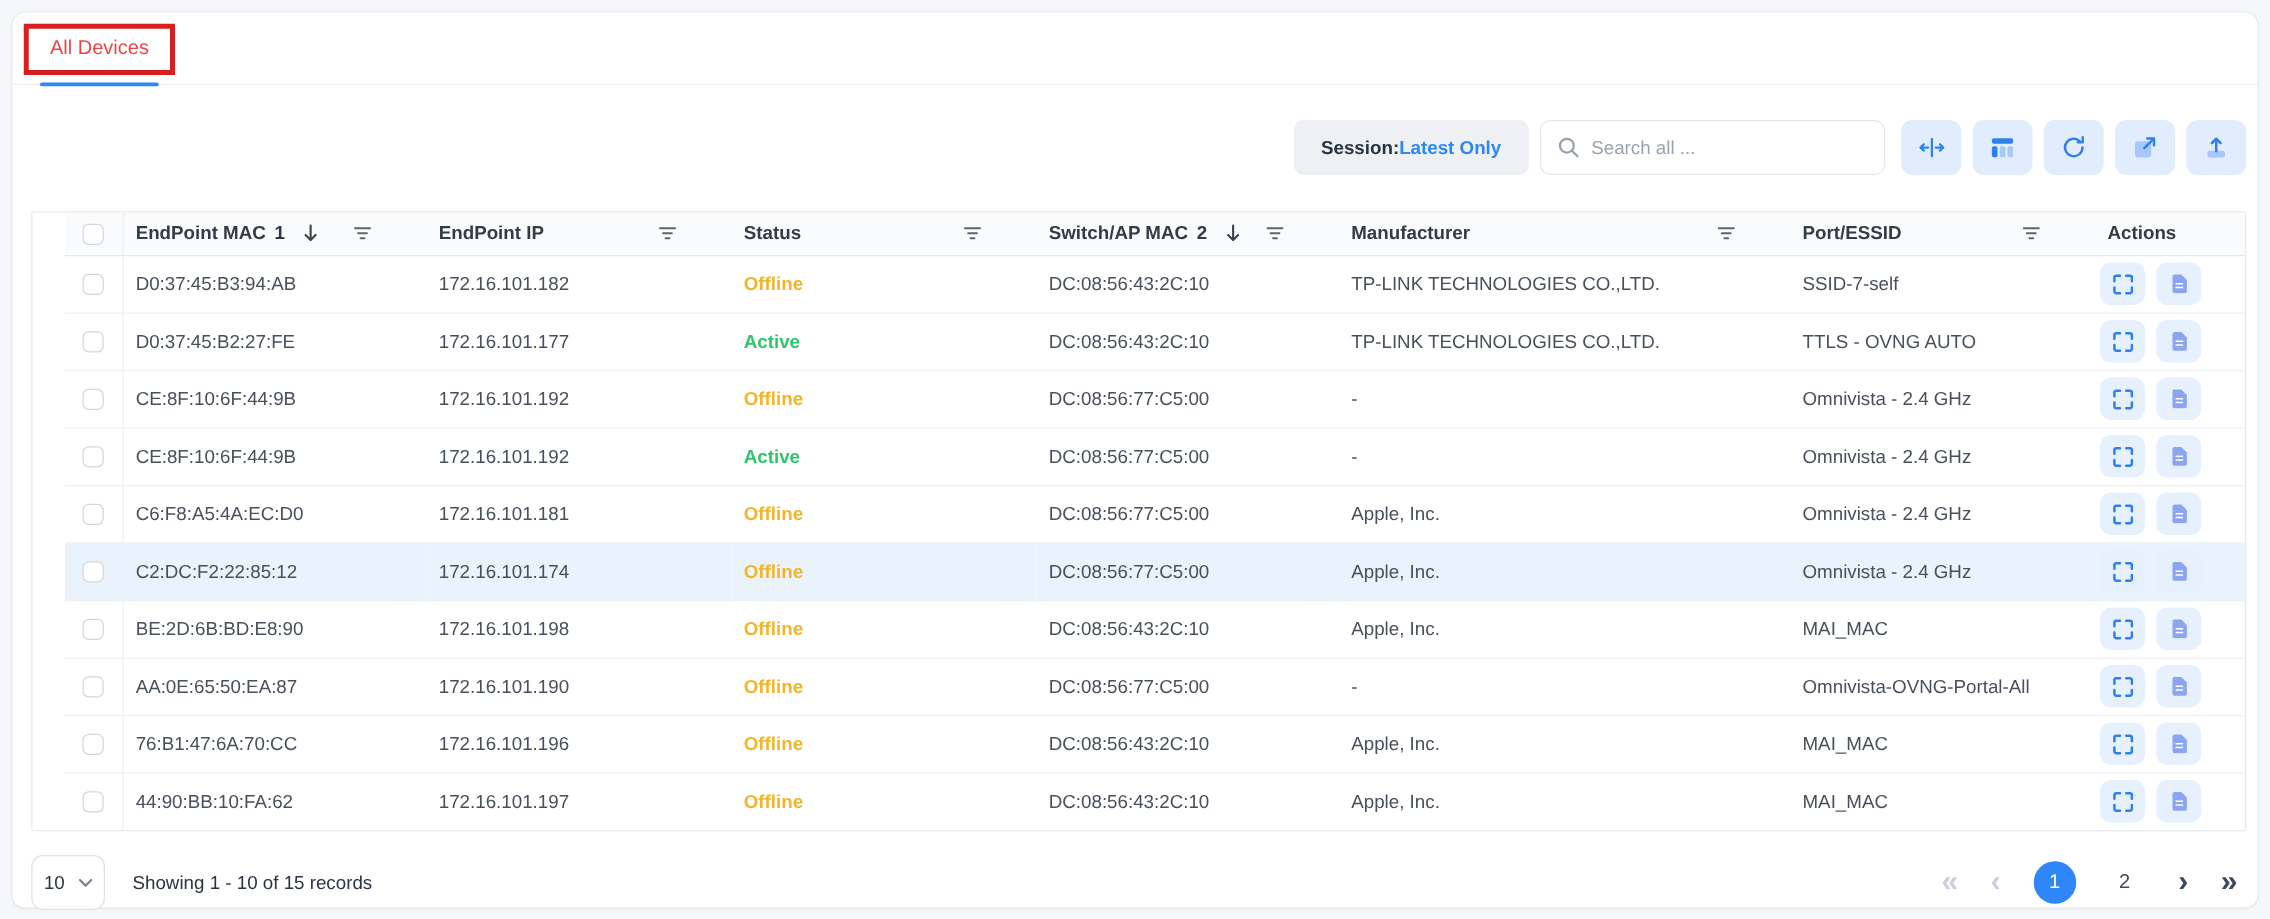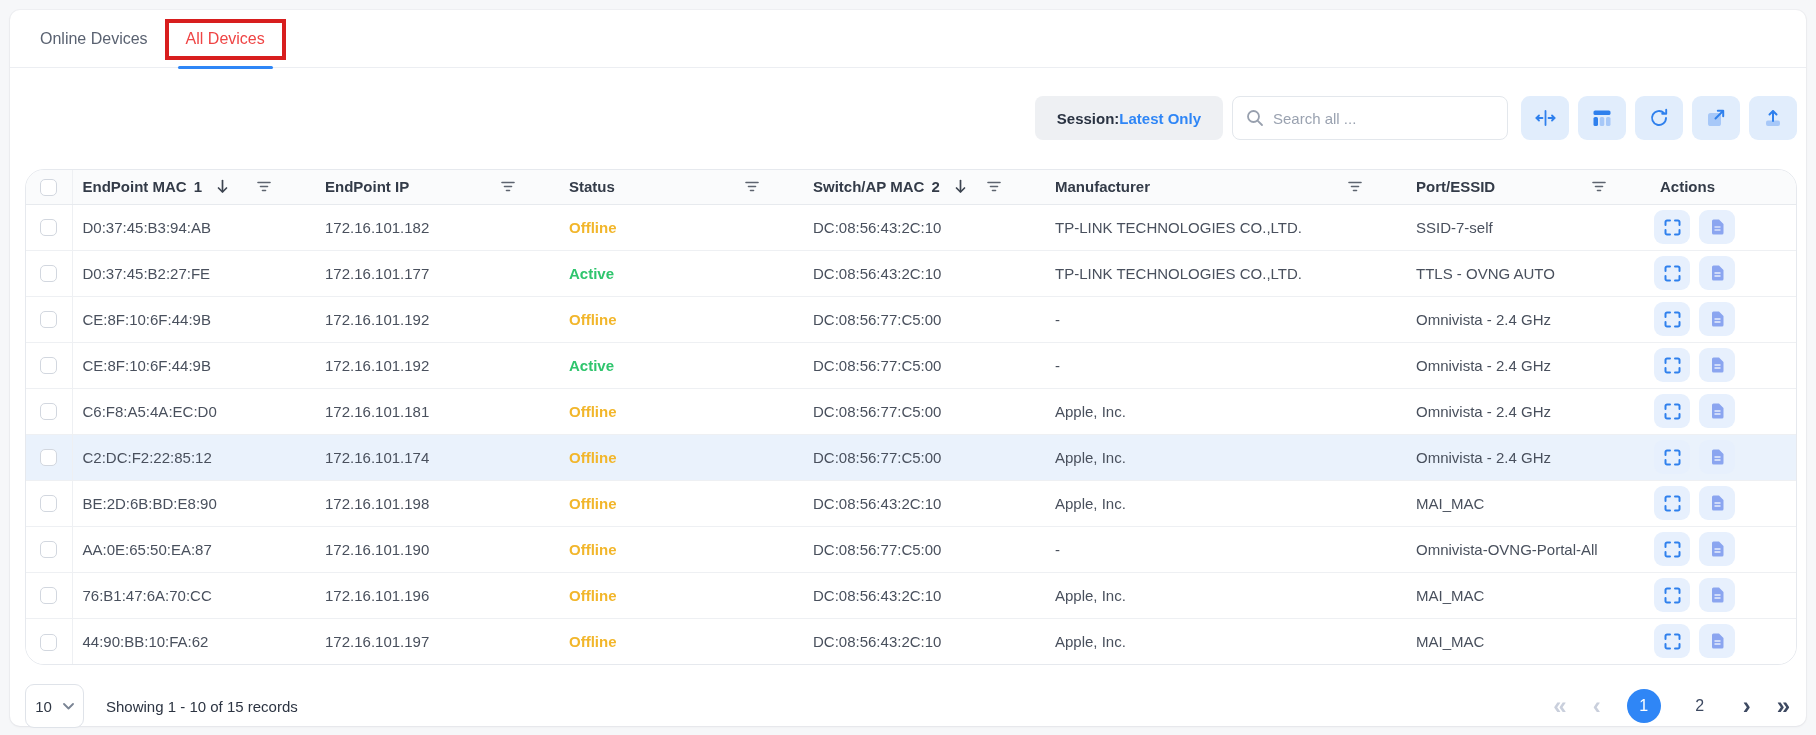--- a/index.html
+++ b/index.html
@@ -50,21 +50,21 @@
   }
   .search-box input { border:none; outline:none; font-size:15px; width:100%; background:transparent; color:#333b48; font-family:"Liberation Sans", sans-serif; }
   .search-box input::placeholder { color:#9aa2b0; }
   .icon-btn {
     width:48px; height:44px; background:#e1edfc; border-radius:9px;
     display:flex; align-items:center; justify-content:center; cursor:pointer;
   }
   
   .table-wrap {
     margin:29px 9px 0 15px;
-    border:1px solid #e6e9ee; border-radius:19px; overflow:hidden;
+    border:1px solid #e6e9ee; border-radius:2px; overflow:hidden;padding-left:26px;
   }
   table { width:100%; border-collapse:collapse; table-layout:fixed; font-size:15px; }
   thead th {
     height:34px; background:#fafbfc; text-align:left;
     font-weight:700; color:#333b48; border-bottom:1px solid #e7eaee;
   }
   .h-cell { display:flex; align-items:center; padding-left:10px; }
   .h-sortnum { margin-left:7px; }
   .sort-arrow { margin-left:14px; display:inline-flex; }
   .filter-ic { margin-left:auto; margin-right:44px; display:inline-flex; cursor:pointer; }
@@ -103,23 +103,20 @@
   }
   .pg-page.active { background:#2f86f6; color:#fff; }
   .pg-pages { display:flex; align-items:center; gap:22px; }
 </style>
 </head>
 <body>
 
 <div class="card">
 
   <div class="tabs-row">
-    <div class="tab">
-      <span>Online Devices</span>
-    </div>
     <div class="tab active">
       <span>All Devices</span>
       <span class="annotation-box"></span>
     </div>
   </div>
 
   <div class="toolbar">
     <div class="chip">
       <span>Session:</span>
         <span class="chip-value">Latest Only</span>

